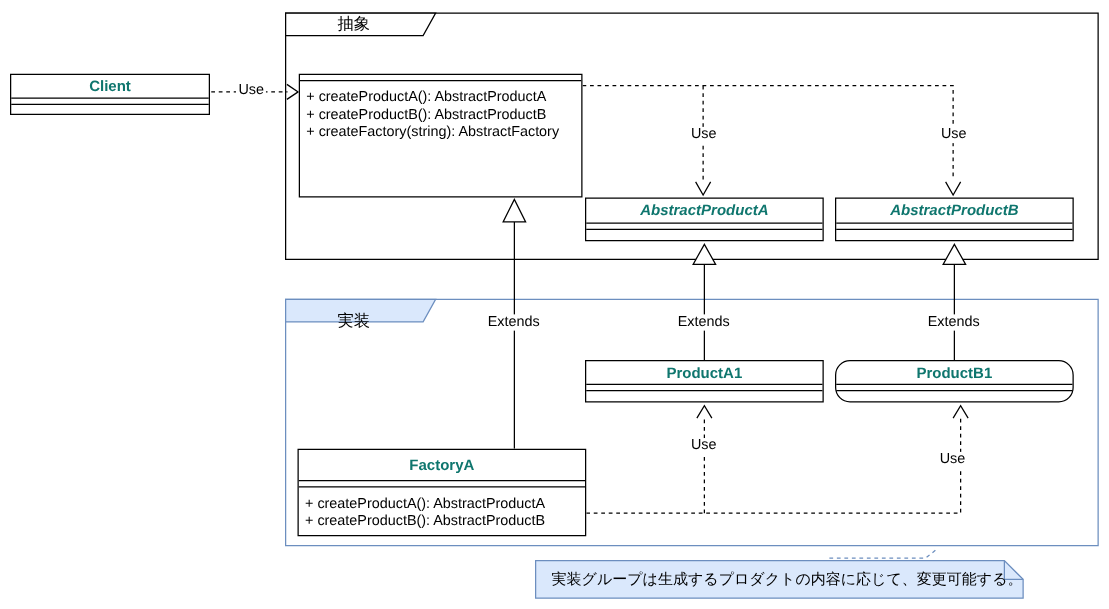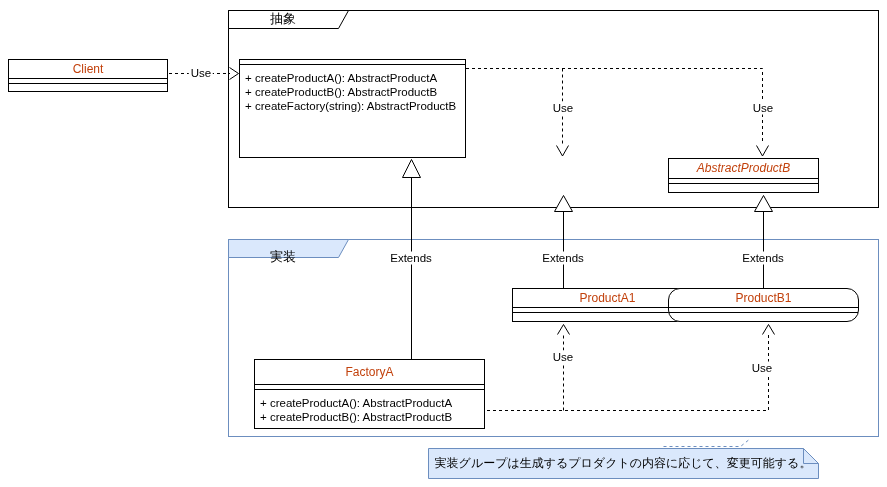--- a/index.html
+++ b/index.html
@@ -8,21 +8,21 @@
     font-family:"Liberation Sans",sans-serif;overflow:hidden;
   }
   .layer{position:absolute;left:0;top:0;}
   
   .uml{
     position:absolute;box-sizing:border-box;border:1px solid #000;background:#fff;
     display:flex;flex-direction:column;
   }
   .uml .title{
     display:flex;align-items:center;justify-content:center;
-    font-weight:400;font-size:12px;color:#c2410c;border-bottom:1px solid #000;
+    font-weight:700;font-size:12px;color:#0f766e;border-bottom:1px solid #000;
     white-space:nowrap;
   }
   .uml .title.t24{flex:0 0 24px;}
   .uml.simple .title{flex:1 1 auto;}
   .uml .title.it{font-style:italic;}
   .uml .attr{flex:0 0 4px;border-bottom:1px solid #000;}
   .uml .attr2{flex:1 1 4px;}
   .uml .methods{
     flex:1 1 auto;font-size:11.5px;line-height:14px;color:#000;
     padding:6px 2px 0 5px;white-space:nowrap;overflow:hidden;
@@ -34,21 +34,21 @@
     color:#000;white-space:nowrap;text-align:right;
   }
   
   .tab-label{
     position:absolute;display:flex;align-items:center;justify-content:center;
     font-size:13px;color:#000;white-space:nowrap;
   }
   
   .note-text{
     position:absolute;left:428px;top:448px;width:390px;height:30px;
-    display:flex;align-items:center;justify-content:center;
+    display:flex;align-items:center;justify-content:flex-end;
     font-size:12px;color:#000;white-space:nowrap;
   }
 </style>
 </head>
 <body>
 
 <div class="canvas">
 
   <svg class="layer" width="887" height="487" viewBox="0 0 887 487">
 
@@ -109,44 +109,49 @@
     <div class="title">Client</div>
     <div class="attr"></div>
     <div class="attr2"></div>
   </div>
 
   <div class="uml" style="left:239px;top:59px;width:227px;height:99px;">
     <div class="attr"></div>
     <div class="methods">
       <div>+ createProductA(): AbstractProductA</div>
       <div>+ createProductB(): AbstractProductB</div>
-      <div>+ createFactory(string): AbstractProductB</div>
+      <div>+ createFactory(string): AbstractFactory</div>
     </div>
   </div>
 
+  <div class="uml simple" style="left:468px;top:158px;width:191px;height:35px;">
+    <div class="title it">AbstractProductA</div>
+    <div class="attr"></div>
+    <div class="attr2"></div>
+  </div>
 
-  <div class="uml simple" style="left:668px;top:158px;width:151px;height:35px;">
+  <div class="uml simple" style="left:668px;top:158px;width:191px;height:35px;">
     <div class="title it">AbstractProductB</div>
     <div class="attr"></div>
     <div class="attr2"></div>
   </div>
 
-  <div class="uml simple" style="left:468px;top:288px;width:191px;height:34px;margin-left:44px;">
+  <div class="uml simple" style="left:468px;top:288px;width:191px;height:34px;">
     <div class="title">ProductA1</div>
     <div class="attr"></div>
     <div class="attr2"></div>
   </div>
 
   <div class="uml simple" style="left:668px;top:288px;width:191px;height:34px;border-radius:12px;">
     <div class="title">ProductB1</div>
     <div class="attr"></div>
     <div class="attr2"></div>
   </div>
 
-  <div class="uml" style="left:238px;top:359px;width:231px;height:70px;margin-left:16px;">
+  <div class="uml" style="left:238px;top:359px;width:231px;height:70px;">
     <div class="title t24">FactoryA</div>
     <div class="attr"></div>
     <div class="methods">
       <div>+ createProductA(): AbstractProductA</div>
       <div>+ createProductB(): AbstractProductB</div>
     </div>
   </div>
 
   <div class="edge-label" style="left:201px;top:73px;">Use</div>
   <div class="edge-label" style="left:563px;top:108px;">Use</div>

